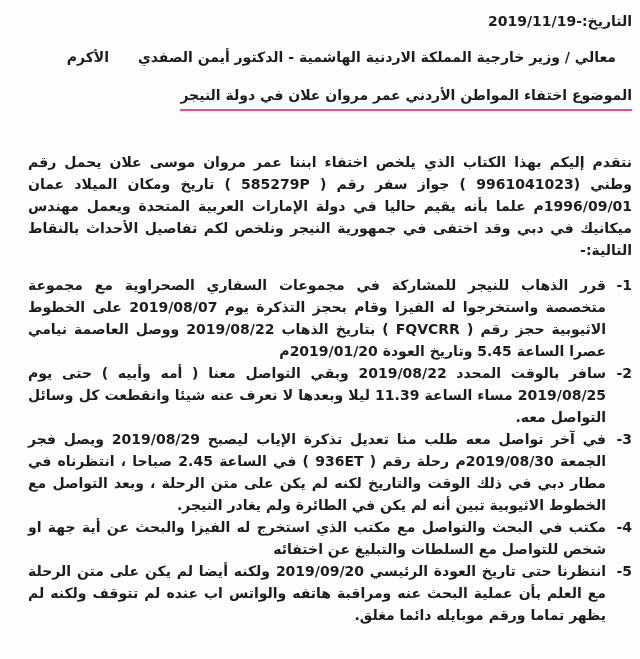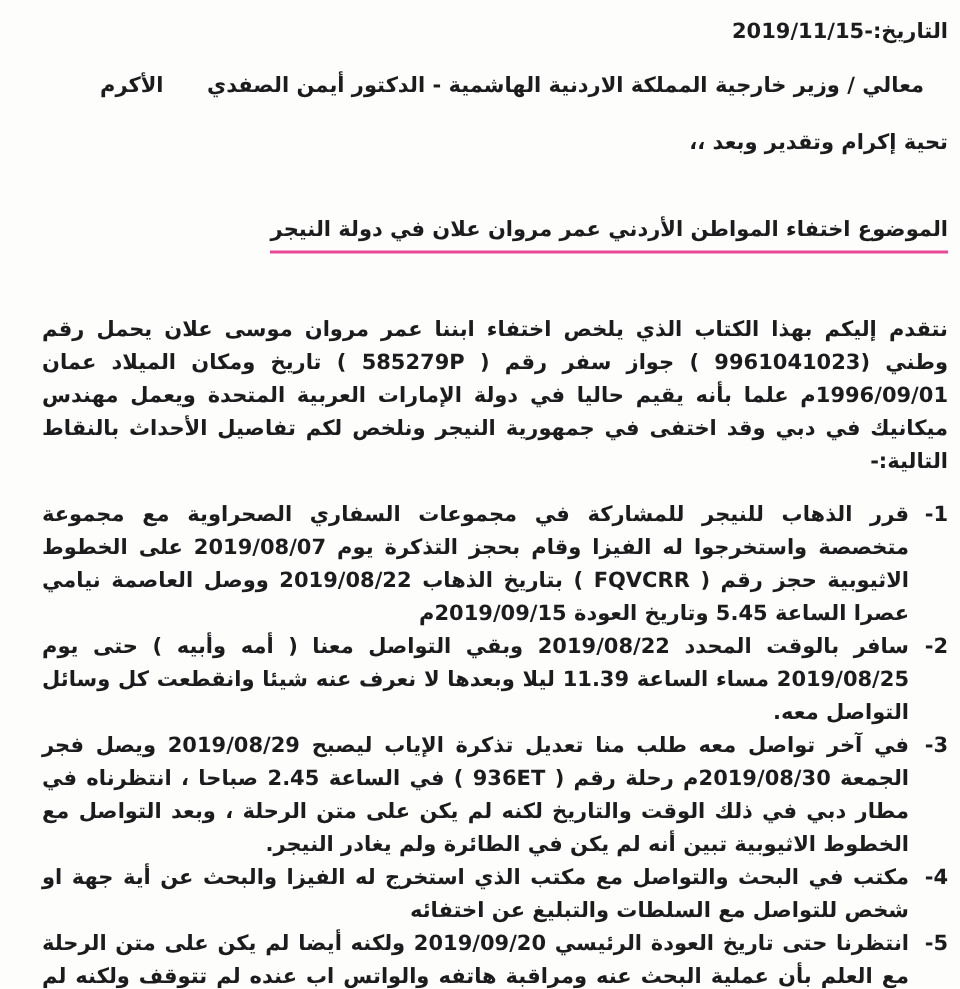--- a/index.html
+++ b/index.html
@@ -63,40 +63,39 @@
   .point .txt {
     flex: 1;
     text-align: justify;
   }
 </style>
 </head>
 <body>
 
 <div class="page">
 
-  <div class="date-line">التاريخ:-2019/11/15</div>
+  <div class="date-line">التاريخ:-2019/11/19</div>
 
   <div class="salutation-line">
     <span>معالي / وزير خارجية المملكة الاردنية الهاشمية  - الدكتور أيمن الصفدي</span>
     <span class="honorific">الأكرم</span>
   </div>
 
-  <div class="greeting-line">تحية إكرام وتقدير وبعد ،،</div>
 
   <div class="subject-wrap">
     <span class="subject">الموضوع اختفاء المواطن الأردني عمر مروان علان في دولة النيجر</span>
   </div>
 
   <p class="intro">نتقدم إليكم بهذا الكتاب الذي يلخص اختفاء ابننا عمر مروان موسى علان يحمل رقم وطني (9961041023 ) جواز سفر رقم ( 585279P ) تاريخ ومكان الميلاد عمان 1996/09/01م علما بأنه يقيم حاليا في دولة الإمارات العربية المتحدة  ويعمل مهندس ميكانيك في دبي وقد اختفى في جمهورية النيجر ونلخص لكم تفاصيل الأحداث بالنقاط التالية:-</p>
 
   <div class="points">
 
     <div class="point">
       <span class="num">1-</span>
-      <span class="txt">قرر الذهاب للنيجر للمشاركة في مجموعات السفاري الصحراوية مع مجموعة متخصصة واستخرجوا له الفيزا وقام بحجز التذكرة يوم 2019/08/07 على الخطوط الاثيوبية حجز رقم ( FQVCRR ) بتاريخ الذهاب 2019/08/22 ووصل العاصمة نيامي عصرا الساعة 5.45 وتاريخ العودة 2019/09/15م</span>
+      <span class="txt">قرر الذهاب للنيجر للمشاركة في مجموعات السفاري الصحراوية مع مجموعة متخصصة واستخرجوا له الفيزا وقام بحجز التذكرة يوم 2019/08/07 على الخطوط الاثيوبية حجز رقم ( FQVCRR ) بتاريخ الذهاب 2019/08/22 ووصل العاصمة نيامي عصرا الساعة 5.45 وتاريخ العودة 2019/01/20م</span>
     </div>
 
     <div class="point">
       <span class="num">2-</span>
       <span class="txt">سافر بالوقت المحدد 2019/08/22 وبقي التواصل معنا ( أمه وأبيه ) حتى يوم 2019/08/25 مساء الساعة 11.39 ليلا وبعدها لا نعرف عنه شيئا وانقطعت كل وسائل التواصل معه.</span>
     </div>
 
     <div class="point">
       <span class="num">3-</span>
       <span class="txt">في آخر تواصل معه طلب منا تعديل تذكرة الإياب ليصبح 2019/08/29 ويصل فجر الجمعة 2019/08/30م رحلة رقم ( 936ET ) في الساعة 2.45 صباحا ، انتظرناه في مطار دبي في ذلك الوقت والتاريخ لكنه لم يكن على متن الرحلة ، وبعد التواصل مع الخطوط الاثيوبية تبين أنه لم يكن في الطائرة ولم يغادر النيجر.</span>

